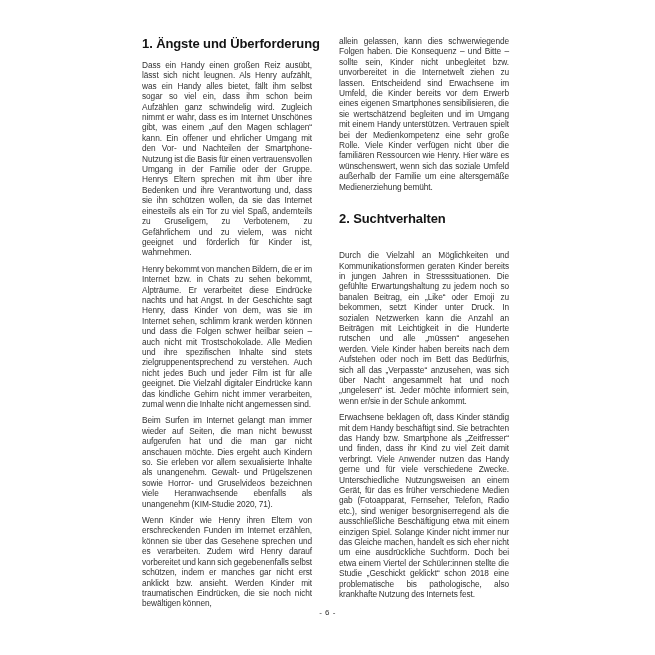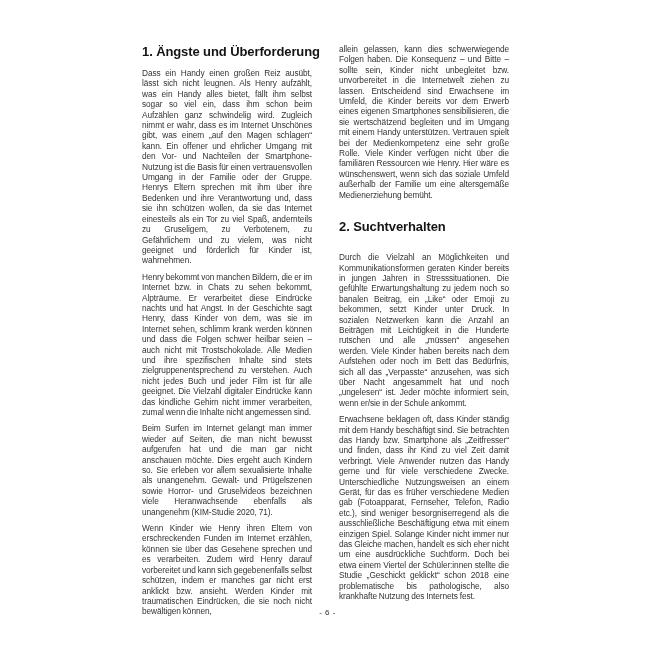--- a/index.html
+++ b/index.html
@@ -16,40 +16,40 @@
   .page {
     position: relative;
     width: 655px;
     height: 655px;
     background: #ffffff;
     overflow: hidden;
   }
   .content {
     position: absolute;
     left: 142px;
-    top: 44px;
+    top: 36px;
     width: 384px;
     display: flex;
     gap: 11px;
   }
   .column {
     width: 186px;
     flex: 0 0 186px;
   }
   .section-heading {
     font-size: 13px;
     line-height: 15px;
     font-weight: 700;
     color: #141414;
     letter-spacing: -0.1px;
     margin: 0 0 9px 0;
   }
   .section-heading.second {
     margin-top: 19px;
-    margin-bottom: 18px;
+    margin-bottom: 24px;
   }
   .body-text {
     font-size: 8.3px;
     line-height: 10.4px;
     letter-spacing: -0.08px;
     word-spacing: -0.3px;
     text-align: justify;
     hyphens: auto;
     -webkit-hyphens: auto;
     color: #323232;

